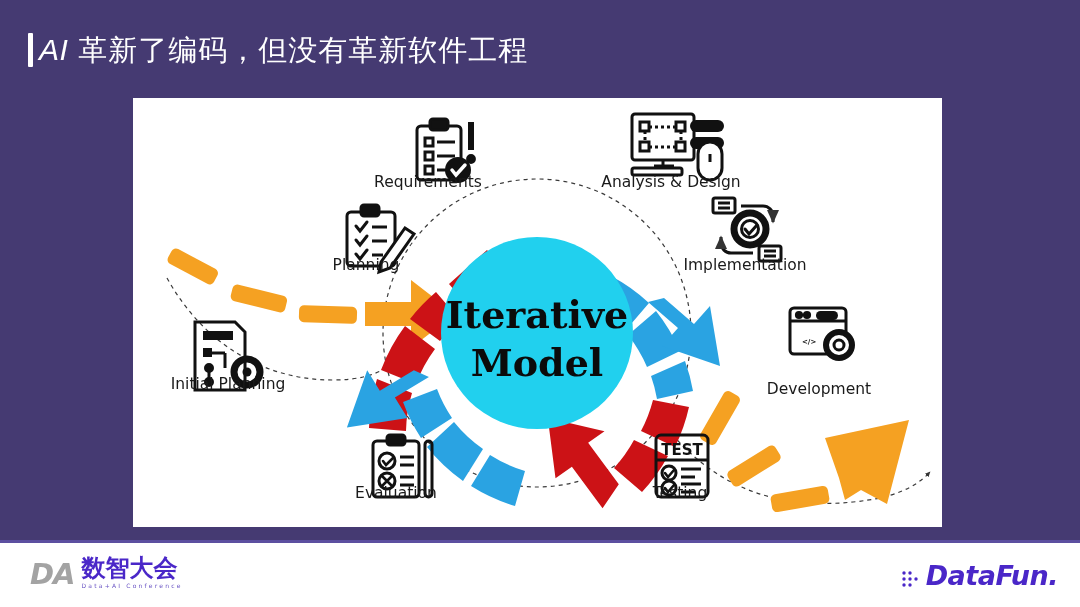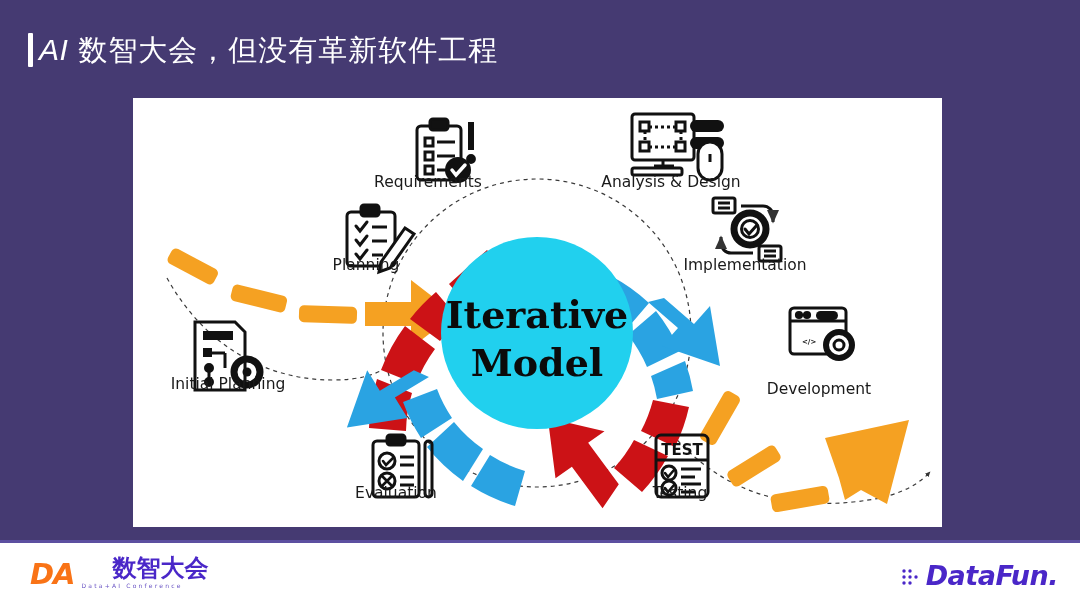--- a/index.html
+++ b/index.html
@@ -51,36 +51,36 @@
     position:absolute; left:0; top:0; width:1080px; height:3px;
     background:#5C4FA0;
   }
   .logo-left {
     position:absolute; left:30px; top:556px;
     display:flex; align-items:flex-end; gap:7px;
   }
   .logo-da {
     font-family:"DejaVu Sans", sans-serif;
     font-weight:bold; font-style:italic;
-    font-size:29px; color:#f97316; line-height:1;
+    font-size:29px; color:#a3a3a3; line-height:1;
     letter-spacing:-1px;
   }
   .logo-cn-wrap { display:flex; flex-direction:column; line-height:1; }
   .logo-cn {
     font-family:"DejaVu Sans", sans-serif; font-weight:bold;
-    font-size:24px; color:#4A27C8; line-height:1.05; letter-spacing:0px;margin-left:31px;
+    font-size:24px; color:#4A27C8; line-height:1.05; letter-spacing:0px;
   }
   .logo-sub {
     font-family:"DejaVu Sans", sans-serif;
     font-size:6px; color:#6A55C4; letter-spacing:2.2px;
     margin-top:2px;
   }
   .logo-right {
     position:absolute; right:22px; top:562px;
-    display:flex; align-items:center; gap:3px;
+    display:flex; align-items:flex-end; gap:3px;
   }
   .df-dots { display:block; }
   .logo-df {
     font-family:"DejaVu Sans", sans-serif; font-weight:bold;
     font-style:italic; font-size:27px; color:#4A27C8; line-height:1;
     letter-spacing:-0.5px;
   }
 
   
   .lbl { font-family:"DejaVu Sans", sans-serif; font-size:15.5px; fill:#1a1a1a; }
@@ -88,21 +88,21 @@
   .tiny { font-family:"DejaVu Sans", sans-serif; font-size:7px; fill:#111; font-weight:bold;}
 </style>
 </head>
 <body>
 
 <div class="slide">
 
   <div class="title-row">
     <div class="title-bar"></div>
     <span class="title-ai">AI</span>
-    <span class="title-cn">数智大会，但没有革新软件工程</span>
+    <span class="title-cn">革新了编码，但没有革新软件工程</span>
   </div>
 
   <div class="panel">
     <div class="figure">
       <svg viewBox="0 0 809 429" xmlns="http://www.w3.org/2000/svg">
         <defs>
 
           <marker id="tip" viewBox="0 0 10 10" refX="8" refY="5" markerWidth="5" markerHeight="5" orient="auto">
             <path d="M0,1 L9,5 L0,9 z" fill="#333"></path>
           </marker>

